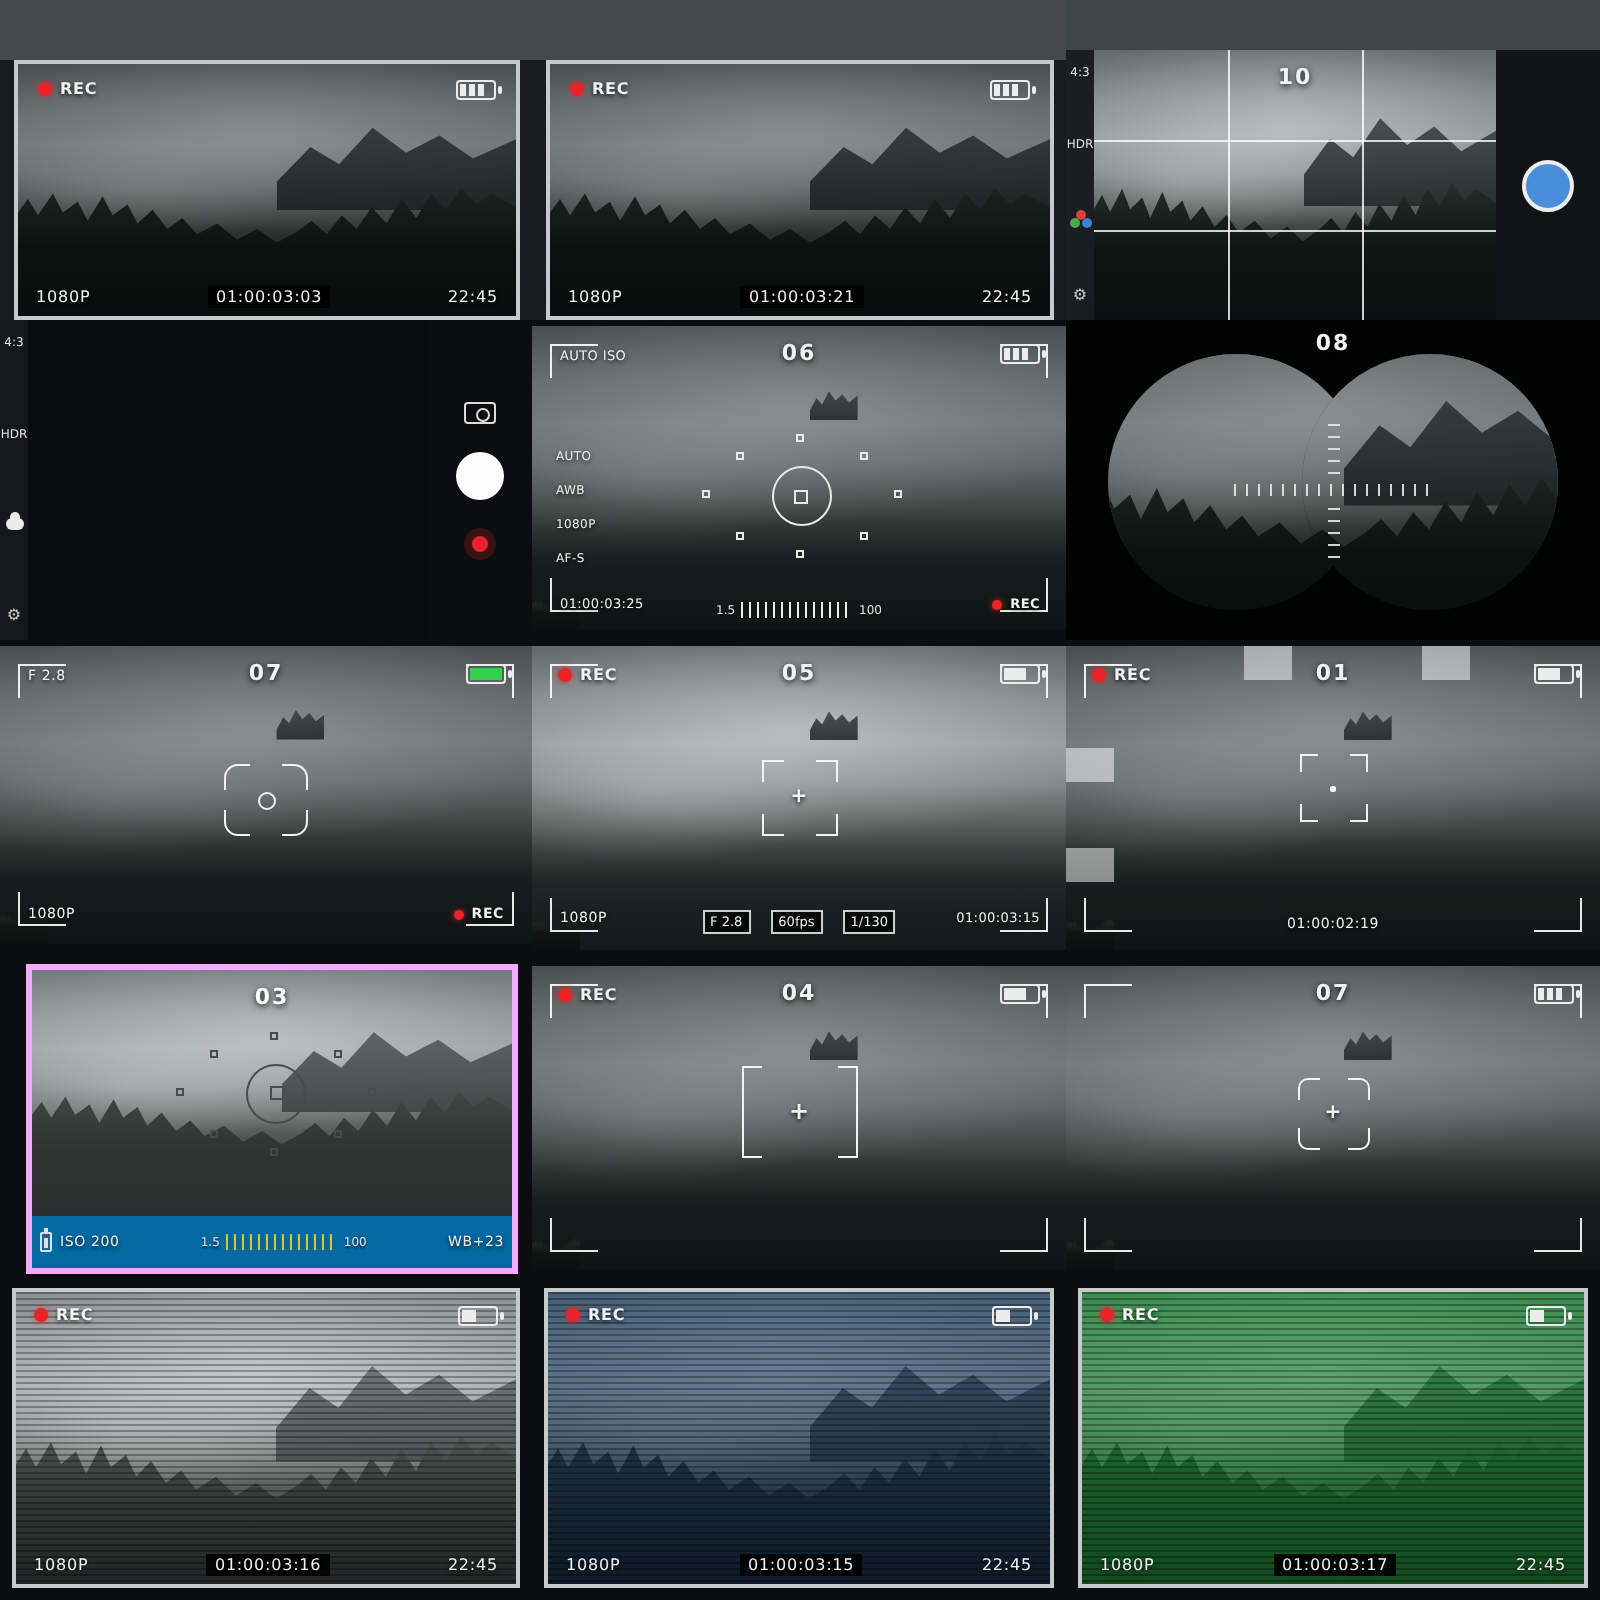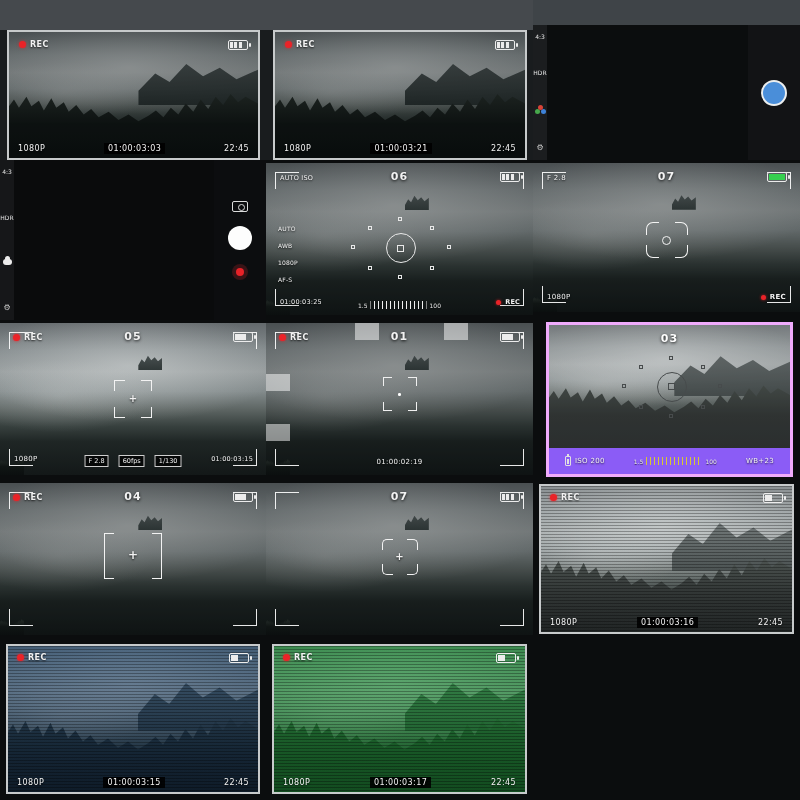--- a/index.html
+++ b/index.html
@@ -130,21 +130,21 @@
   .reth{top:82px;left:calc(50% - 50px);width:100px;height:6px;background:repeating-linear-gradient(90deg,rgba(232,232,232,.9) 0 1px,rgba(0,0,0,0) 1px 6px)}
 
   
   .full{position:absolute;left:0;right:0;top:3px;bottom:5px;overflow:hidden;background:#701a75}
   .p07 .full{bottom:8px}
 
   
   .p03frame{position:absolute;left:13px;right:7px;top:2px;bottom:3px;border:3px solid #f0abfc;background:#070809;overflow:hidden}
   .p03img{position:absolute;left:0;right:0;top:0;bottom:26px;overflow:hidden}
   .lift{position:absolute;inset:0;background:rgba(210,214,214,.16)}
-  .p03bar{position:absolute;left:0;right:0;bottom:0;height:26px;background:#8b5cf6;display:flex;align-items:center;justify-content:space-between;padding:0 16px;z-index:6}
+  .p03bar{position:absolute;left:0;right:0;bottom:0;height:26px;background:#0369a1;display:flex;align-items:center;justify-content:space-between;padding:0 4px;z-index:6}
   .isogrp{display:flex;align-items:center;gap:4px}
   .vbat{width:6px;height:10px;border:1px solid #e0e0e0;border-radius:1px;position:relative}
   .vbat::before{content:"";position:absolute;left:1px;top:-3px;width:2px;height:2px;background:#e0e0e0}
   .vbat::after{content:"";position:absolute;left:1px;right:1px;bottom:1px;height:5px;background:#e0e0e0}
   .p03 .meter{position:static}
 
   
   .tintm{position:absolute;inset:0;background:linear-gradient(180deg,rgba(232,236,236,.30),rgba(232,236,236,.10))}
   .tintb{position:absolute;inset:0;background:linear-gradient(180deg,rgba(43,84,126,.55),rgba(18,38,62,.55))}
   .tintg{position:absolute;inset:0;background:linear-gradient(180deg,rgba(38,160,64,.62),rgba(24,120,44,.58))}
@@ -205,20 +205,31 @@
     </div>
   </div>
 
   <div class="cell p10">
     <div class="topstrip"></div>
     <div class="cside">
       <span class="lbl">4:3</span>
       <span class="lbl">HDR</span>
       <span class="rgb"></span>
       <span class="gear">⚙</span>
+    </div>
+    <div class="cview">
+      <div class="scene">
+          <i class="ridge"></i>
+          <i class="trees"></i>
+        </div>
+      <i class="gl gv1"></i>
+        <i class="gl gv2"></i>
+        <i class="gl gh1"></i>
+        <i class="gl gh2"></i>
+      <span class="pnum">10</span>
     </div>
     <div class="cright">
       <span class="shutter-blue"></span>
     </div>
   </div>
 
   <div class="cell p09">
     <div class="cside">
       <span class="lbl">4:3</span>
       <span class="lbl">HDR</span>
@@ -270,20 +281,40 @@
         <span class="ticks"></span>
         <span class="lab">100</span>
       </div>
       <div class="rec t6" style="bottom:9px;right:13px">
           <span class="dot sm"></span>
           <span>REC</span>
         </div>
     </div>
   </div>
 
+  <div class="cell p08">
+    <span class="pnum" style="top:5px">08</span>
+    <div class="lens ll">
+      <div class="scene">
+          <i class="ridge"></i>
+          <i class="trees"></i>
+          <div class="shade"></div>
+        </div>
+    </div>
+    <div class="lens lr">
+      <div class="scene">
+          <i class="ridge"></i>
+          <i class="trees"></i>
+          <div class="shade"></div>
+        </div>
+    </div>
+    <i class="retv" style="top:52px;height:26px"></i>
+    <i class="retv" style="top:94px;height:28px"></i>
+    <i class="reth"></i>
+  </div>
 
   <div class="cell p07">
     <div class="full cr">
       <div class="scene">
           <i class="ridge"></i>
           <i class="trees"></i>
           <div class="shade"></div>
         </div>
       <i class="tl"></i>
         <i class="tr"></i>

